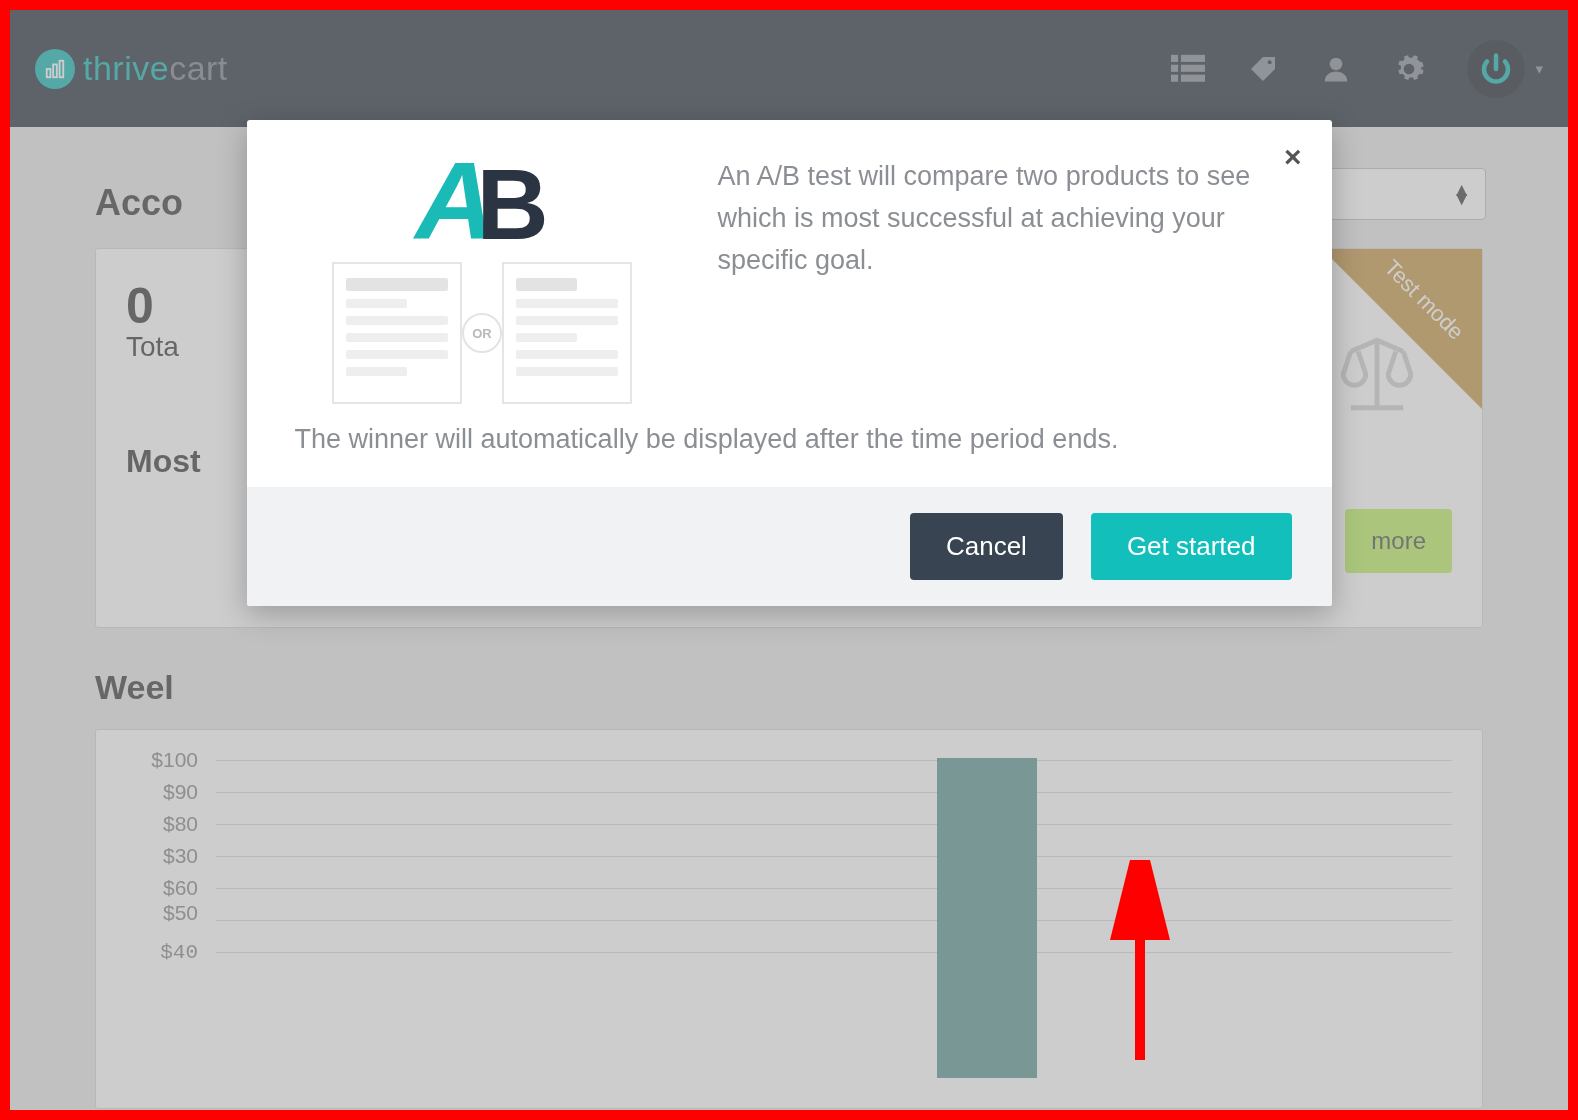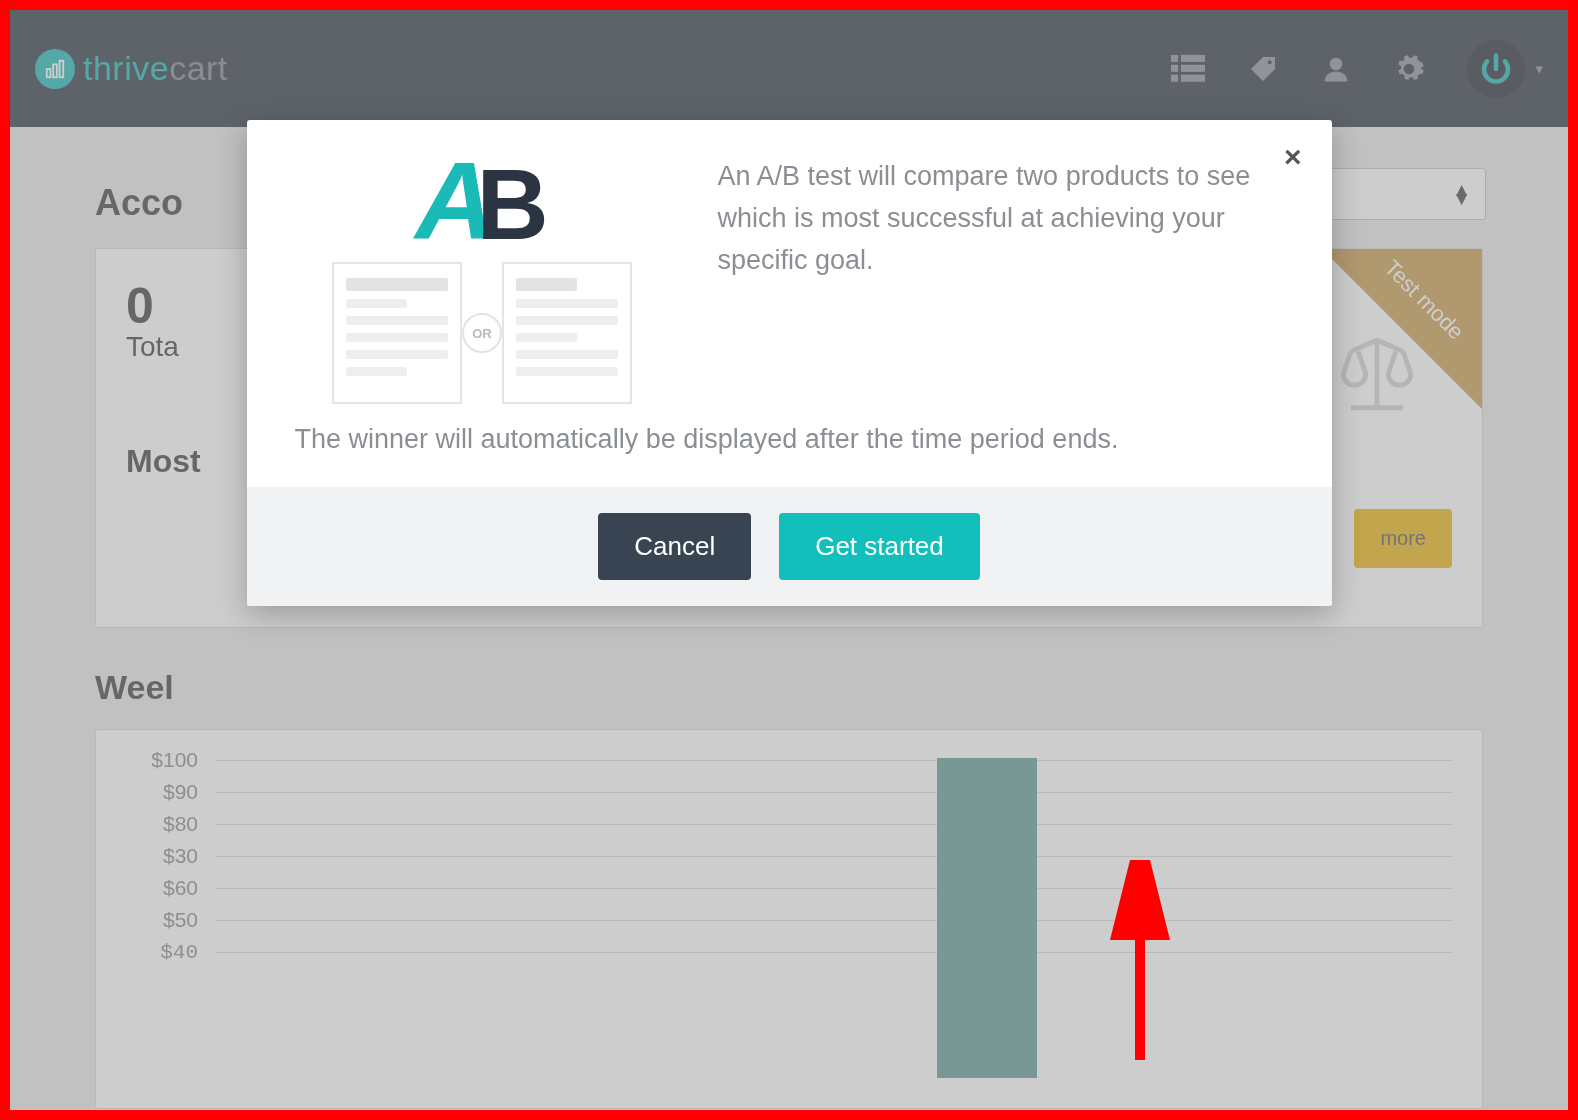--- a/index.html
+++ b/index.html
@@ -100,23 +100,23 @@
   .ribbon-text {
     position:absolute; top:38px; right:8px;
     color:#fff; font-size:22px; transform: rotate(45deg);
   }
   .scales {
     position:absolute; top:80px; right:60px; color:#d2d2d2;
   }
   .more-btn {
     position:absolute;
     top:260px; right:30px;
-    background:#eab308; color:#555;
+    background:#bef264; color:#555;
     padding: 18px 26px; border-radius:4px;
-    font-size:20px; border:none;
+    font-size:24px; border:none;
   }
 
   .week-heading {
     font-size:34px; font-weight:700; color:#3d3d3d;
     margin-top: 40px;
   }
 
   .chart-wrap {
     margin-top: 22px;
     background:#fff;
@@ -194,21 +194,21 @@
   .modal-copy {
     flex:1; color:#8b8f94; font-size:27px; line-height:1.55;
   }
   .modal-copy p { margin-bottom: 24px; }
   .modal-lastline {
     color:#8b8f94; font-size:27px; margin-top:20px;
   }
   .modal-footer {
     background:#f1f2f3;
     padding: 26px 40px;
-    display:flex; justify-content:center; gap:28px;
+    display:flex; justify-content:flex-end; gap:28px;
   }
   .btn {
     font-size:26px; padding: 18px 36px; border:none; border-radius:4px; cursor:pointer;
   }
   .btn-cancel { background:#394452; color:#fff; }
   .btn-primary { background:#13bfbb; color:#fff; }
 
   
   .dim {
     position:absolute; inset:0; background: rgba(150,150,150,0.48);
@@ -312,21 +312,21 @@
           <div class="chart-ylabel" style="top: 0px;">$100</div>
           <div class="chart-gridline" style="top: 32px;"></div>
           <div class="chart-ylabel" style="top: 32px;">$90</div>
           <div class="chart-gridline" style="top: 64px;"></div>
           <div class="chart-ylabel" style="top: 64px;">$80</div>
           <div class="chart-gridline" style="top: 96px;"></div>
           <div class="chart-ylabel" style="top: 96px;">$30</div>
           <div class="chart-gridline" style="top: 128px;"></div>
           <div class="chart-ylabel" style="top: 128px;">$60</div>
           <div class="chart-gridline" style="top: 160px;"></div>
-          <div class="chart-ylabel" style="top: 160px;">$50</div>
+          <div class="chart-ylabel" style="top: 153px;">$50</div>
           <div class="chart-gridline" style="top: 192px;"></div>
           <div class="chart-ylabel" style="top: 192px; font-family: Liberation Mono, monospace;">$40</div>
           <div class="chart-bar" style="height: 320px; left: 721.429px;"></div>
         </div>
     </div>
   </div>
 
   <div class="dim"></div>
 
   <div class="overlay">

